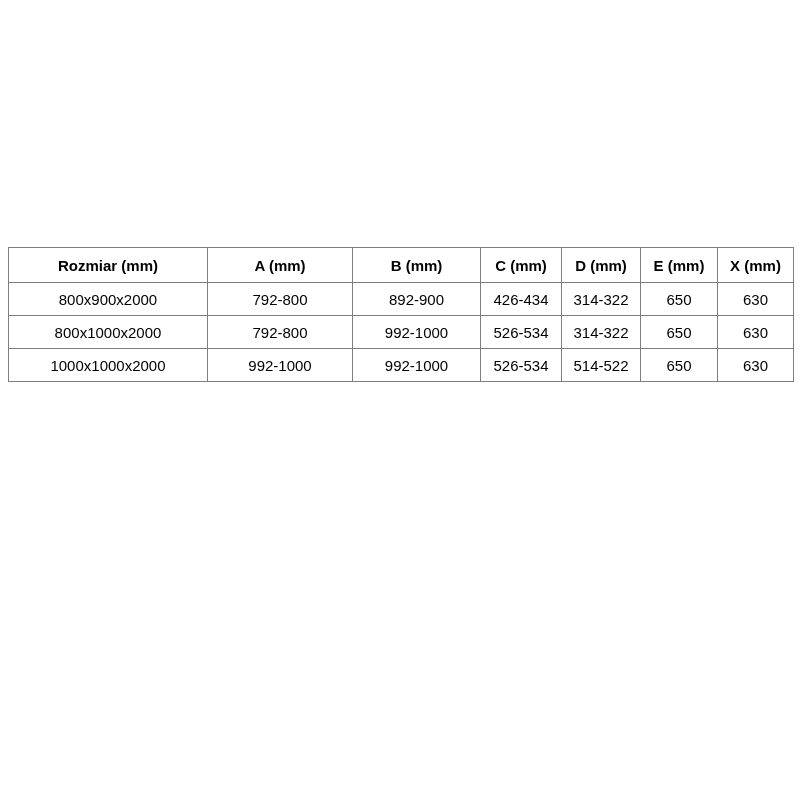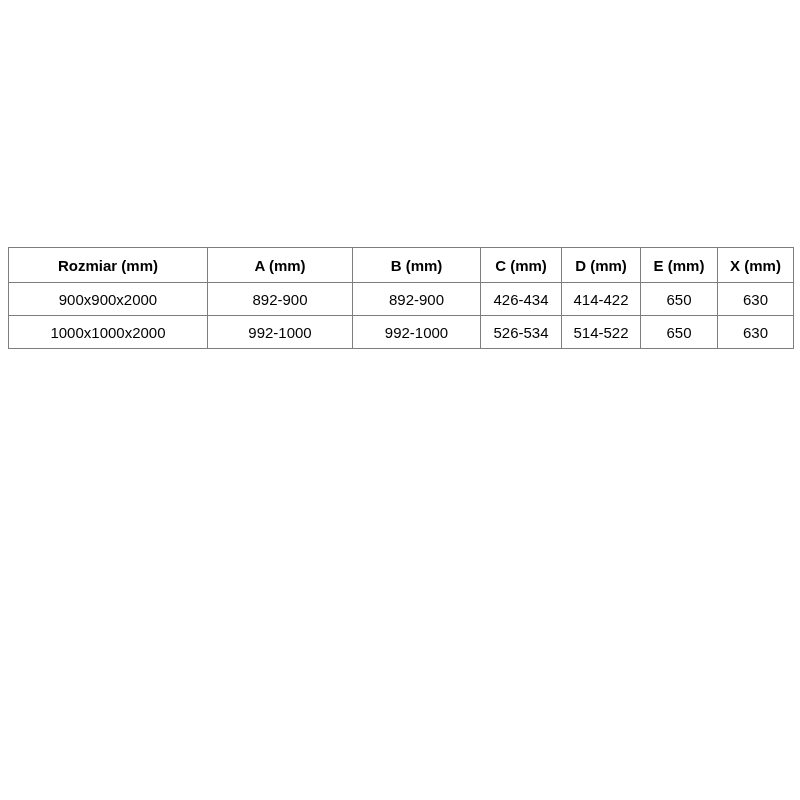--- a/index.html
+++ b/index.html
@@ -75,25 +75,34 @@
           <th>A (mm)</th>
           <th>B (mm)</th>
           <th>C (mm)</th>
           <th>D (mm)</th>
           <th>E (mm)</th>
           <th>X (mm)</th>
         </tr>
     </thead>
     <tbody>
         <tr>
-          <td>900x900x2000</td>
-          <td>892-900</td>
+          <td>800x900x2000</td>
+          <td>792-800</td>
           <td>892-900</td>
           <td>426-434</td>
-          <td>414-422</td>
+          <td>314-322</td>
+          <td>650</td>
+          <td>630</td>
+        </tr>
+        <tr>
+          <td>800x1000x2000</td>
+          <td>792-800</td>
+          <td>992-1000</td>
+          <td>526-534</td>
+          <td>314-322</td>
           <td>650</td>
           <td>630</td>
         </tr>
         <tr>
           <td>1000x1000x2000</td>
           <td>992-1000</td>
           <td>992-1000</td>
           <td>526-534</td>
           <td>514-522</td>
           <td>650</td>

